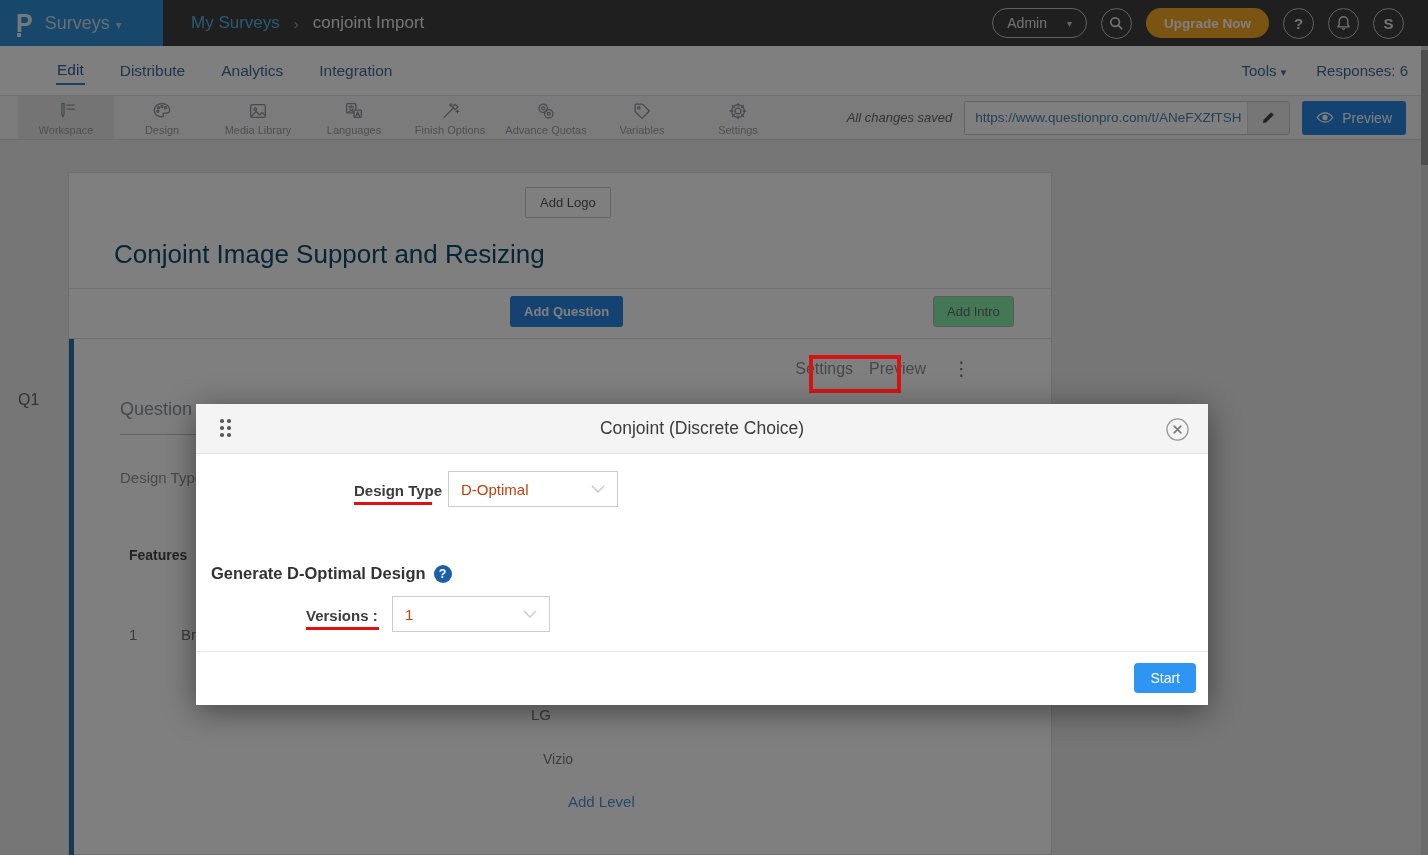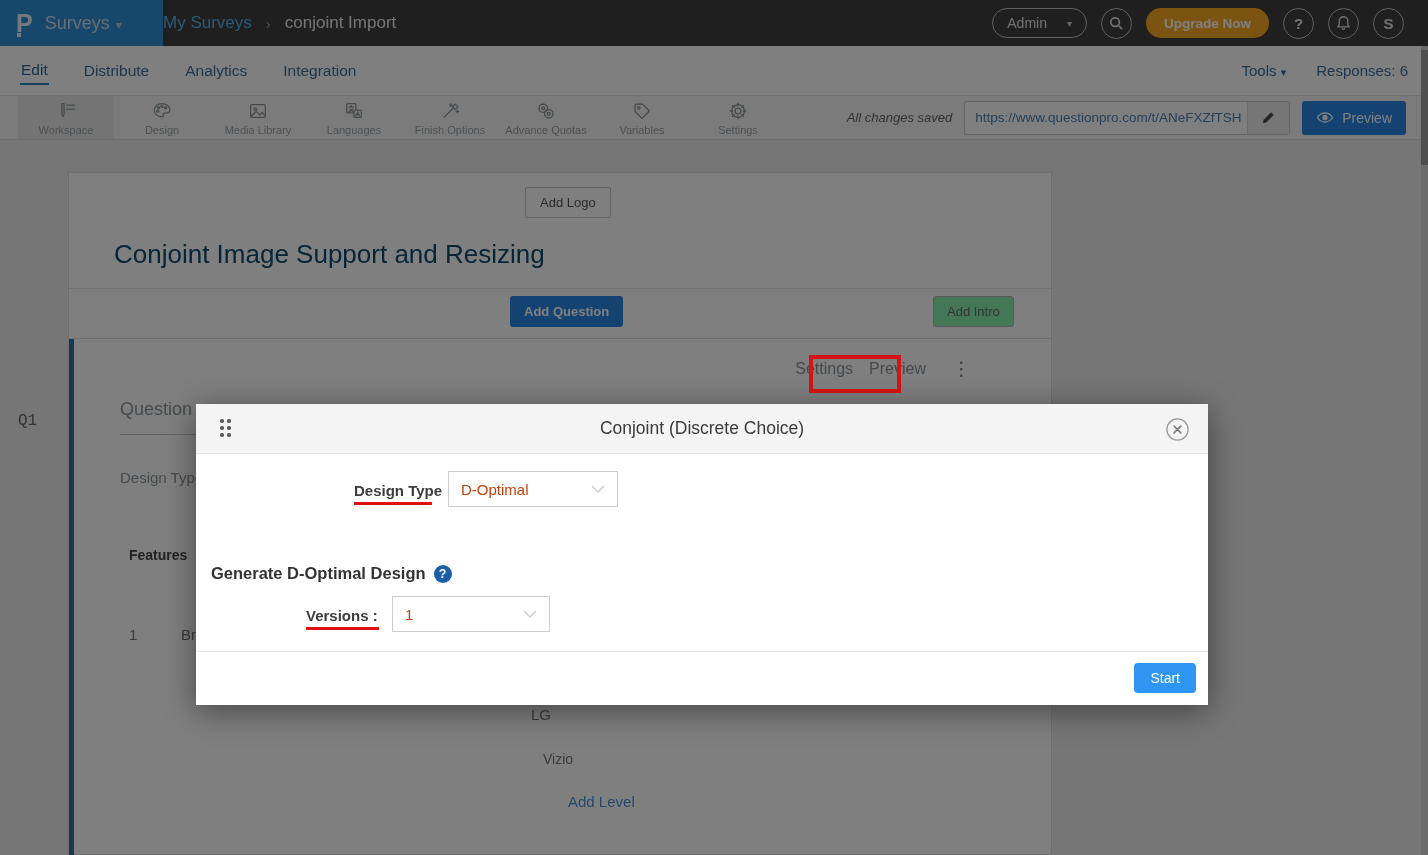--- a/index.html
+++ b/index.html
@@ -9,40 +9,40 @@
 
   
   .topbar { position:absolute; left:0; top:0; width:1428px; height:46px; background:#3f3f3f;
             display:flex; align-items:center; z-index:5; }
   .logo-area { width:163px; height:46px; background:#2e8fd6; display:flex; align-items:center;
                padding-left:16px; gap:12px; cursor:pointer; }
   .logo-p { color:#eaf3fa; font-size:25px; font-weight:bold; position:relative; line-height:1; }
   .logo-p .dot { position:absolute; left:1px; bottom:-1px; width:4px; height:4px; background:#eaf3fa; }
   .product { color:#cfdde9; font-size:18px; }
   .product .caret { font-size:12px; color:#b7c9d8; margin-left:6px; }
-  .crumb { display:flex; align-items:center; gap:14px; font-size:17px; }
+  .crumb { display:flex; align-items:center; gap:14px; margin-left:28px; font-size:17px; }
   .crumb-parent { color:#56b3e8; cursor:pointer; }
   .crumb-sep { color:#9aa4ad; font-size:15px; }
   .crumb-current { color:#e9e9e9; }
   .topbar-right { margin-left:auto; display:flex; align-items:center; gap:14px; padding-right:24px; }
   .pill { height:30px; border:1px solid #c2c2c2; border-radius:16px; color:#e4e4e4; font-size:14px;
           display:flex; align-items:center; padding:0 14px; gap:20px; cursor:pointer; }
   .pill .caret { font-size:10px; color:#cfcfcf; }
   .circle-btn { width:31px; height:31px; border:1px solid #c2c2c2; border-radius:50%; color:#e4e4e4;
                 display:flex; align-items:center; justify-content:center; font-size:15px; font-weight:bold;
                 cursor:pointer; background:transparent; }
   .upgrade { height:30px; border-radius:16px; background:#f9a825; color:#fff; font-weight:bold;
              font-size:13.5px; display:flex; align-items:center; padding:0 18px; cursor:pointer; }
   svg.ic { display:block; }
 
   
   .navrow { position:absolute; left:0; top:46px; width:1428px; height:50px; background:#ffffff;
             border-bottom:1px solid #e3e3e3; display:flex; align-items:center; padding:0 20px; z-index:4; }
   .tab { color:#3d6c99; font-size:15.5px; margin-right:34px; padding:4px 1px; cursor:pointer; }
-  .tab.active { color:#2a669c; border-bottom:2px solid #2e86c1; }
+  .tab.active { color:#2a669c; border-bottom:2px solid #2e86c1;margin-left:36px; }
   .navrow-right { margin-left:auto; display:flex; align-items:center; gap:30px; }
   .tools { color:#3d6c99; font-size:15px; cursor:pointer; }
   .tools .caret { font-size:11px; }
   .responses { color:#3d6c99; font-size:15px; }
 
   
   .toolbar { position:absolute; left:0; top:96px; width:1428px; height:44px; background:#f7f7f7;
              border-bottom:1px solid #d9d9d9; display:flex; align-items:stretch; padding-left:18px; z-index:4; }
   .titem { width:96px; display:flex; flex-direction:column; align-items:center; justify-content:center;
            gap:2px; color:#9ba1a6; font-size:11px; cursor:pointer; }
@@ -269,21 +269,21 @@
         <svg width="18" height="13" viewBox="0 0 20 14">
           <path d="M1.5 7s3.2-5 8.5-5 8.5 5 8.5 5-3.2 5-8.5 5S1.5 7 1.5 7z"></path>
             <circle cx="10" cy="7" r="2.2" fill="#fff"></circle>
         </svg>
         <span>Preview</span>
       </div>
     </div>
   </div>
 
   <div class="content">
-    <span class="q-label" style="position:absolute; left:18px; top:272px;font-family:Liberation Mono, monospace;">Q1</span>
+    <span class="q-label" style="position:absolute; left:18px; top:251px;">Q1</span>
   </div>
 
   <div class="card">
     <div class="btn-addlogo">Add Logo</div>
     <div class="survey-title">Conjoint Image Support and Resizing</div>
     <div class="card-div1"></div>
     <div class="btn-addq">Add Question</div>
     <div class="btn-addintro">Add Intro</div>
 
     <div class="q-section">

